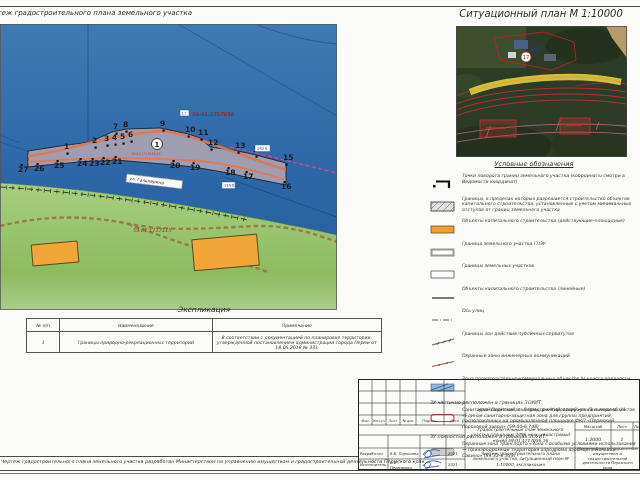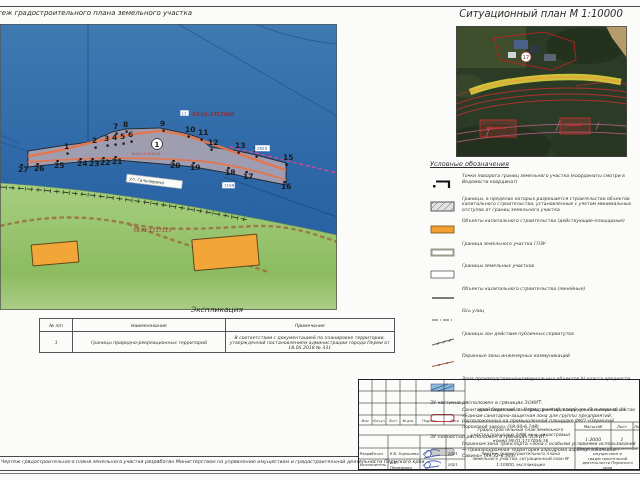--- a/index.html
+++ b/index.html
@@ -7,27 +7,27 @@
     width:640px;height:480px;position:relative;overflow:hidden;
     background:#fbfbf9;font-family:"DejaVu Sans",sans-serif;color:#222;
   }
   .rule{position:absolute;background:#4a4a4a;}
   .title-left{position:absolute;left:-16px;top:9px;font-size:7px;font-style:italic;color:#2a2a2a;white-space:nowrap;}
   .title-right{position:absolute;left:455px;top:8px;width:172px;text-align:center;font-size:10px;font-style:italic;color:#2a2a2a;}
   #map-wrap{position:absolute;left:0;top:24px;width:337px;height:286px;}
   #sat-wrap{position:absolute;left:456px;top:26px;width:171px;height:131px;}
   
   #legend{position:absolute;left:430px;top:160px;width:208px;}
-  .lg-title{font-size:6.5px;font-style:italic;text-align:left;text-decoration:underline;margin-bottom:5px;color:#2a2a2a;}
+  .lg-title{font-size:6.5px;font-style:italic;text-align:center;text-decoration:underline;margin-bottom:5px;color:#2a2a2a;}
   .lg-row{display:flex;align-items:flex-start;margin-bottom:2.5px;}
   .lg-sym{flex:0 0 26px;margin-right:6px;margin-top:1px;}
   .lg-txt{font-size:4.6px;line-height:1.25;font-style:italic;color:#333;}
   .lg-head{font-size:4.8px;font-style:italic;color:#333;margin:4px 0 2.5px 0;}
   
-  #expl{position:absolute;left:19px;top:305px;width:356px;padding-left:20px;}
+  #expl{position:absolute;left:6px;top:305px;width:356px;padding-left:20px;}
   .ex-title{font-size:7.5px;font-style:italic;text-align:center;margin-bottom:4px;color:#2a2a2a;}
   table.ex{border-collapse:collapse;width:100%;}
   table.ex th,table.ex td{border:1px solid #555;font-weight:normal;font-size:4.6px;font-style:italic;padding:1px 2px;text-align:center;vertical-align:middle;color:#333;}
   table.ex th{height:10px;}
   table.ex td{height:18px;}
   
   #stamp{position:absolute;left:358px;top:379px;width:282px;height:91px;}
   #stamp .cell{position:absolute;font-style:italic;color:#333;display:flex;align-items:center;justify-content:center;text-align:center;}
   
   .footer-note{position:absolute;left:1px;top:459px;font-size:4.8px;font-style:italic;color:#333;white-space:nowrap;}

